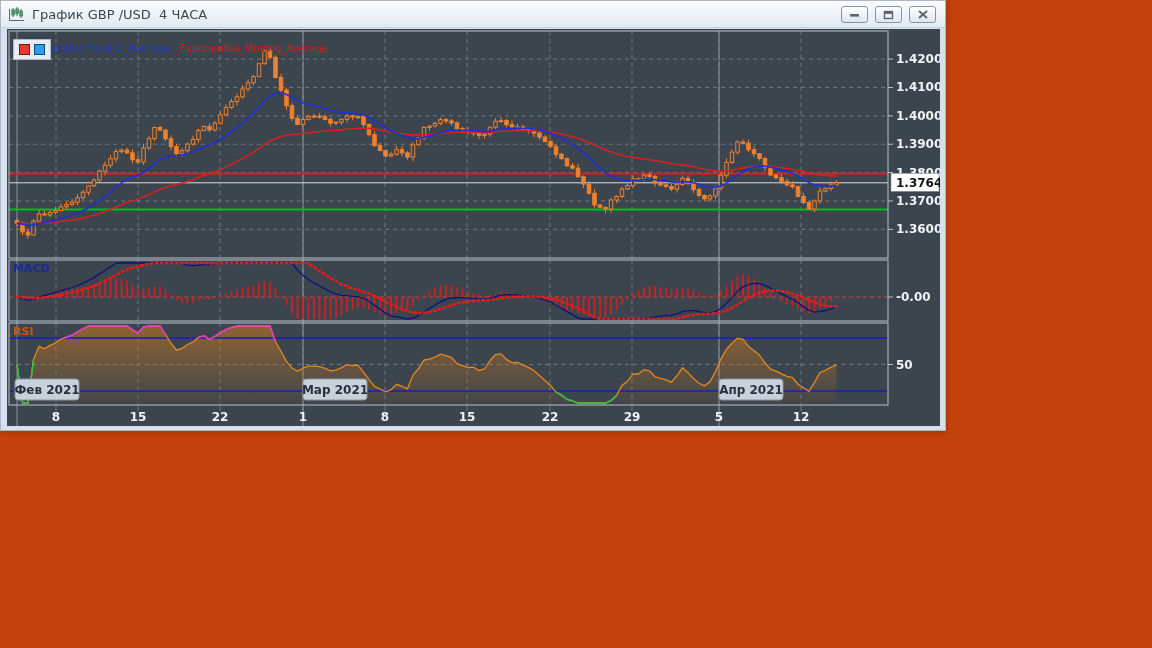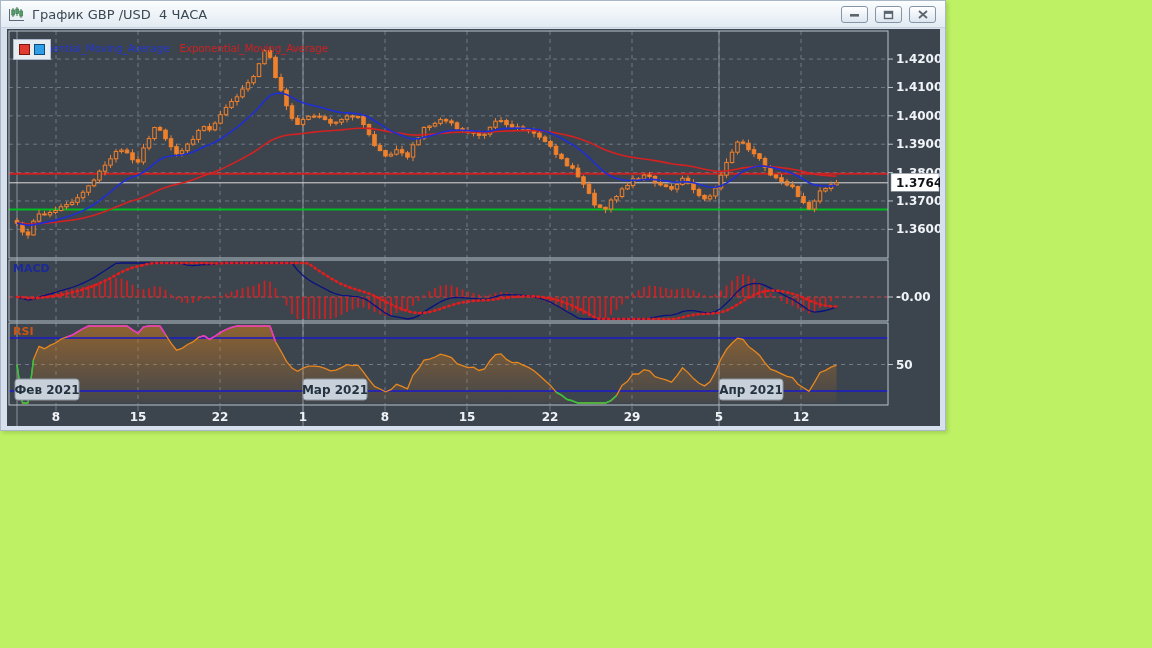--- a/index.html
+++ b/index.html
@@ -1,16 +1,16 @@
 <!DOCTYPE html>
 <html><head>
 <meta charset="utf-8">
 <style>
   html,body{margin:0;padding:0;background:#ffffff;font-family:"DejaVu Sans",sans-serif;}
-  .page{position:relative;width:1152px;height:648px;background:#bef264;overflow:hidden;}
+  .page{position:relative;width:1152px;height:648px;background:#c2410c;overflow:hidden;}
   .window{position:absolute;left:0;top:0;width:946px;height:431px;background:#d7e1ed;
           border:1px solid #a9b7c7;box-sizing:border-box;box-shadow:2px 2px 4px rgba(0,0,0,.14);}
   .titlebar{position:absolute;left:0;top:0;right:0;height:27px;
             background:linear-gradient(#fbfdfe,#e2eaf2);border-bottom:1px solid #c7d2de;
             display:flex;align-items:center;padding-left:7px;box-sizing:border-box;}
   .title-text{font-size:13px;color:#3a4854;margin-left:7px;white-space:pre;}
   .win-buttons{position:absolute;right:9px;top:5px;display:flex;gap:7px;}
   .win-btn{width:27px;height:17px;border:1px solid #8595a8;border-radius:3px;
            background:linear-gradient(#ffffff,#dde6f0);display:flex;align-items:center;
            justify-content:center;padding:0;cursor:default;}

